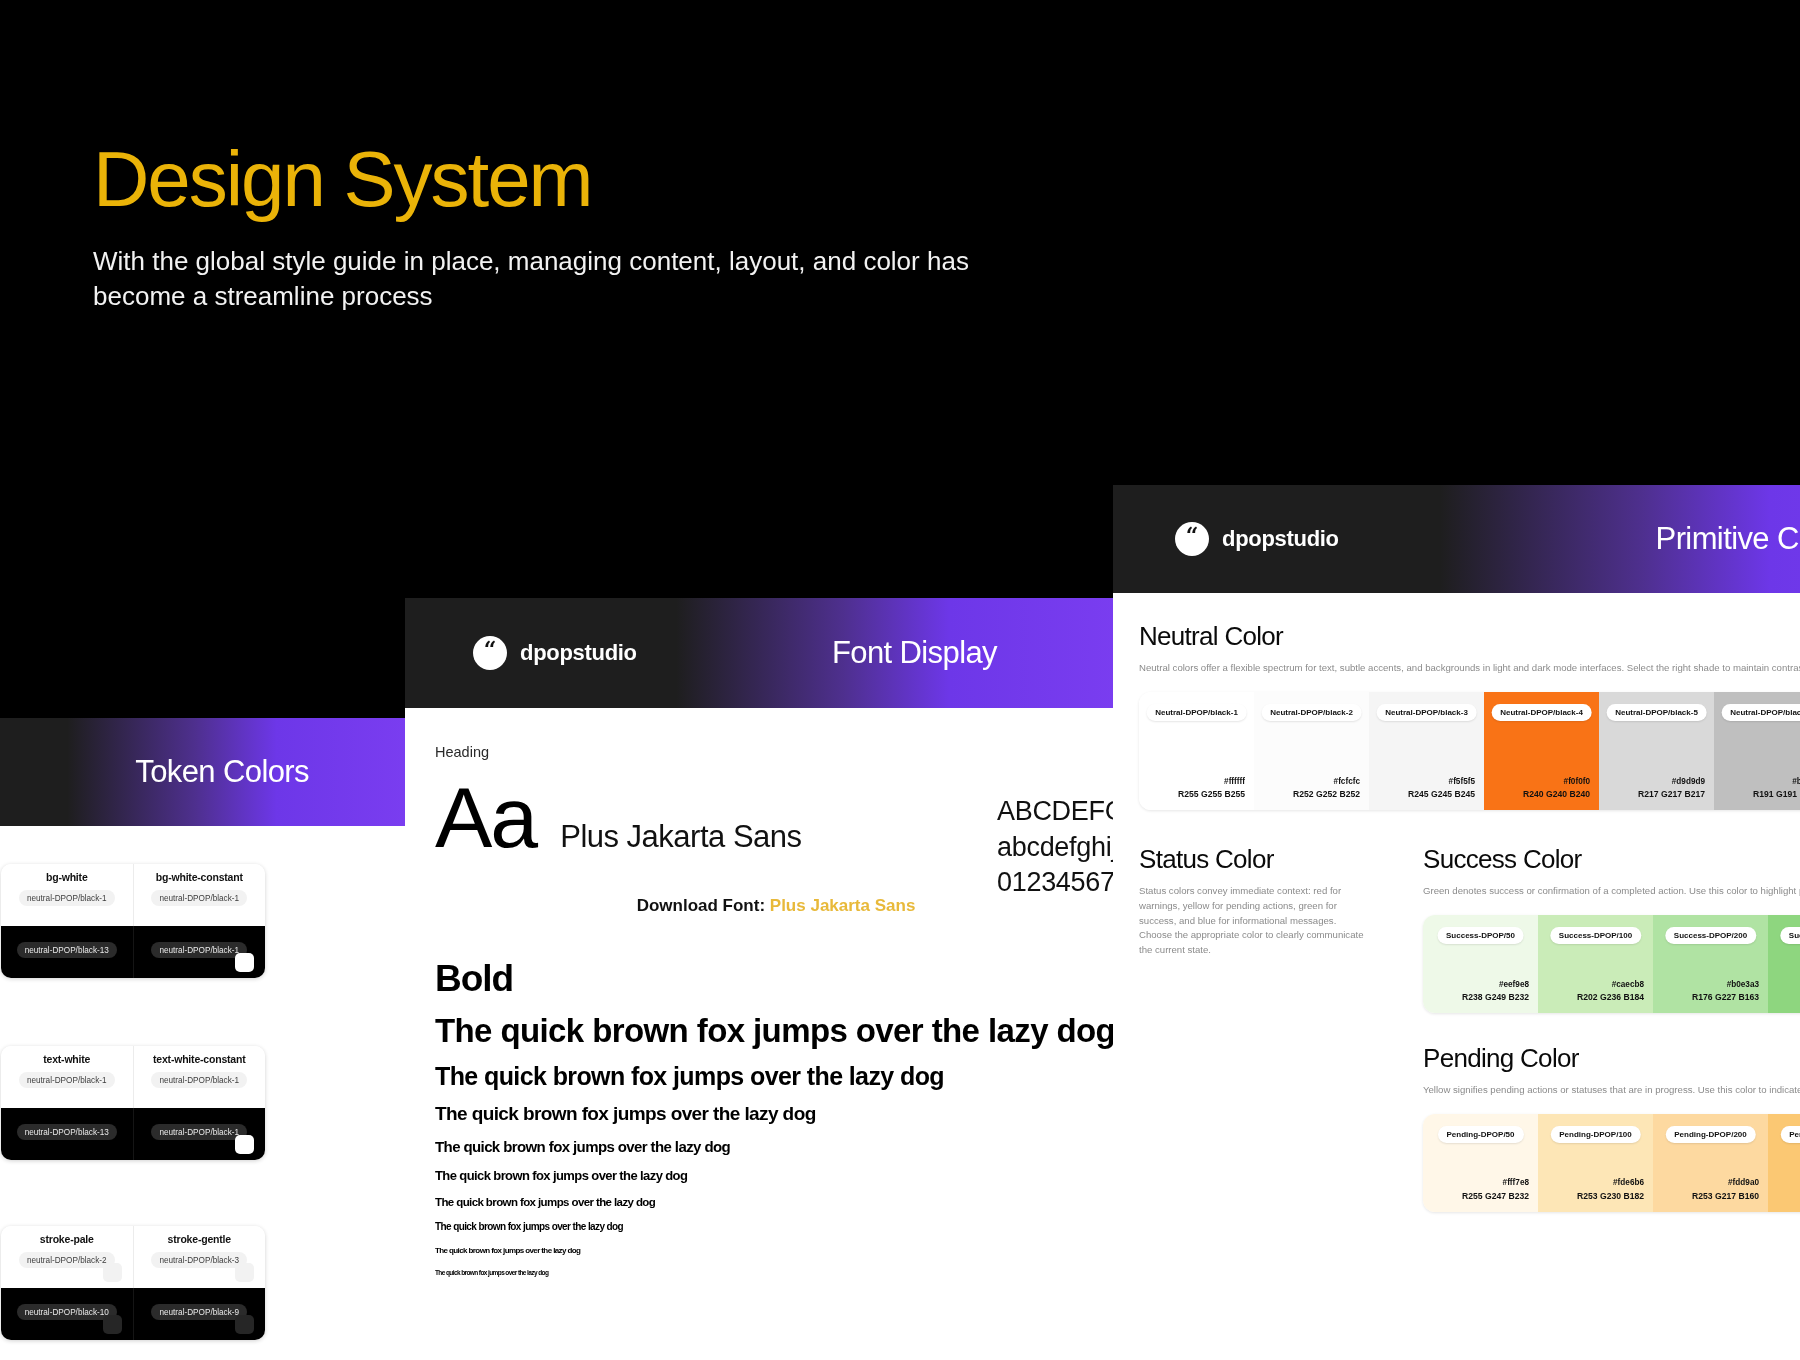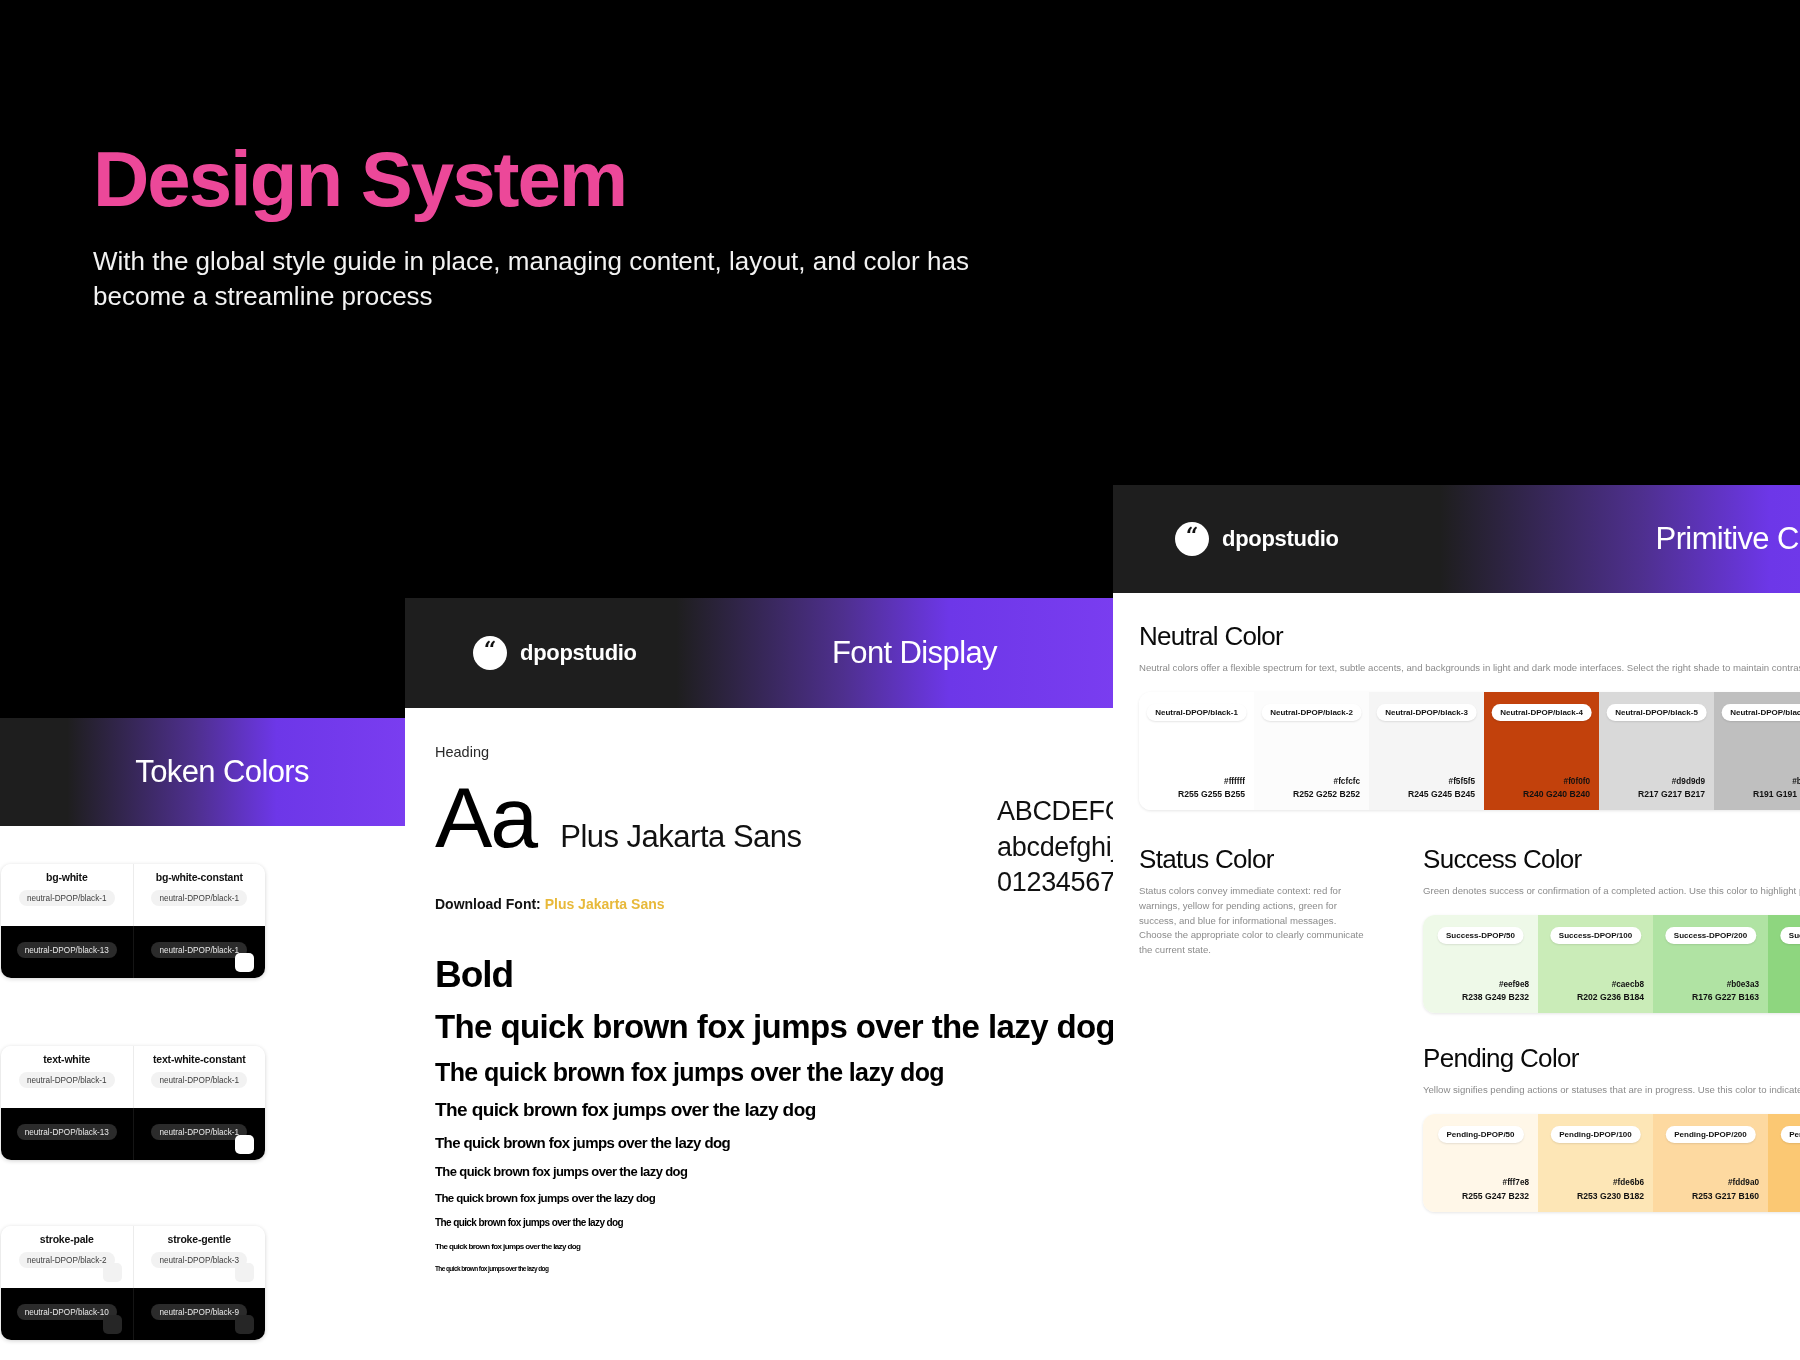--- a/index.html
+++ b/index.html
@@ -8,21 +8,21 @@
     background:#000;
     font-family:"Liberation Sans", sans-serif;
     overflow:hidden;
     position:relative;
   }
   .stage { position:absolute; inset:0; }
 
   
   .hero { position:absolute; left:93px; top:140px; width:1000px; }
   .hero-title {
-    color:#ec4899; font-size:78px; font-weight:700; letter-spacing:-2px;
+    color:#eab308; font-size:78px; font-weight:400; letter-spacing:-2px;
     line-height:1.0;
   }
   .hero-sub {
     color:#f2f2f2; font-size:26px; font-weight:400; line-height:1.35;
     margin-top:26px; max-width:890px;
   }
 
   
   .panel { position:absolute; background:#fff; overflow:hidden; }
   .panel-head {
@@ -82,21 +82,21 @@
   .font-body { padding:36px 0 0 30px; position:relative; height:568px; }
   .kicker { font-size:14.5px; color:#2a2a2a; }
   .aa-row { display:flex; align-items:baseline; gap:24px; margin-top:14px; }
   .aa { font-size:86px; font-weight:500; color:#000; letter-spacing:-2px; line-height:1; }
   .aa-font { font-size:31px; font-weight:400; color:#111; letter-spacing:-0.5px; }
   .alpha {
     position:absolute; right:-120px; top:86px; width:240px;
     font-size:27px; line-height:1.32; color:#111; letter-spacing:-0.3px;
     white-space:nowrap;
   }
-  .dl { margin-top:36px; font-size:14px; color:#111; font-weight:700; }
+  .dl { margin-top:36px; font-size:17px; color:#111; font-weight:700;text-align:center; }
   .dl a { color:#e8b93a; text-decoration:none; font-weight:600; }
   .bold-h { margin-top:42px; font-size:37px; font-weight:700; color:#000; letter-spacing:-1px; }
   .spec { color:#000; white-space:nowrap; letter-spacing:-0.6px; }
   .s1 { margin-top:12px; font-size:33px; font-weight:700; }
   .s2 { margin-top:12px; font-size:25px; font-weight:700; }
   .s3 { margin-top:12px; font-size:19px; font-weight:700; }
   .s4 { margin-top:13px; font-size:15px; font-weight:700; }
   .s5 { margin-top:13px; font-size:13px; font-weight:700; }
   .s6 { margin-top:13px; font-size:11.5px; font-weight:700; }
   .s7 { margin-top:13px; font-size:10px; font-weight:700; }
@@ -292,21 +292,21 @@
               <div class="rgb">R252 G252 B252</div>
             </div>
           </div>
           <div class="sw" style="background: rgb(245, 245, 245);">
             <div class="sw-label">Neutral-DPOP/black-3</div>
             <div class="sw-val">
               <div>#f5f5f5</div>
               <div class="rgb">R245 G245 B245</div>
             </div>
           </div>
-          <div class="sw" style="background: #c2410c;">
+          <div class="sw" style="background: #f97316;">
             <div class="sw-label">Neutral-DPOP/black-4</div>
             <div class="sw-val">
               <div>#f0f0f0</div>
               <div class="rgb">R240 G240 B240</div>
             </div>
           </div>
           <div class="sw" style="background: rgb(217, 217, 217);">
             <div class="sw-label">Neutral-DPOP/black-5</div>
             <div class="sw-val">
               <div>#d9d9d9</div>

